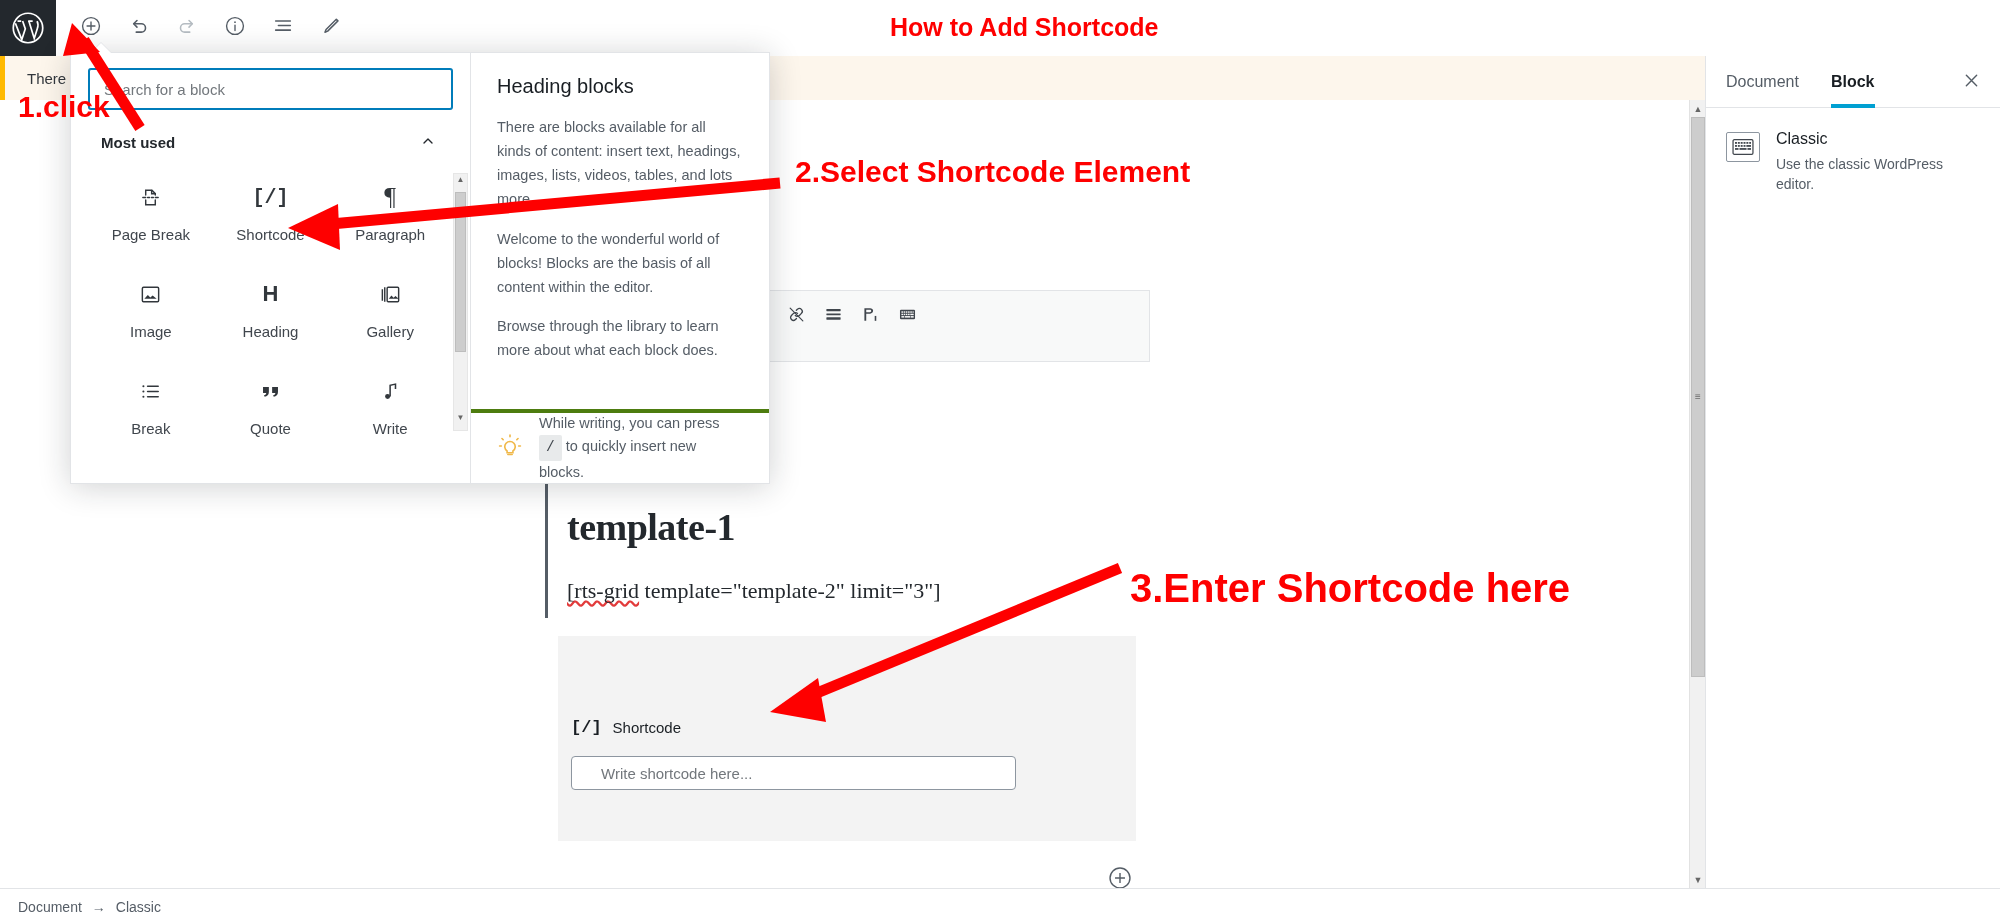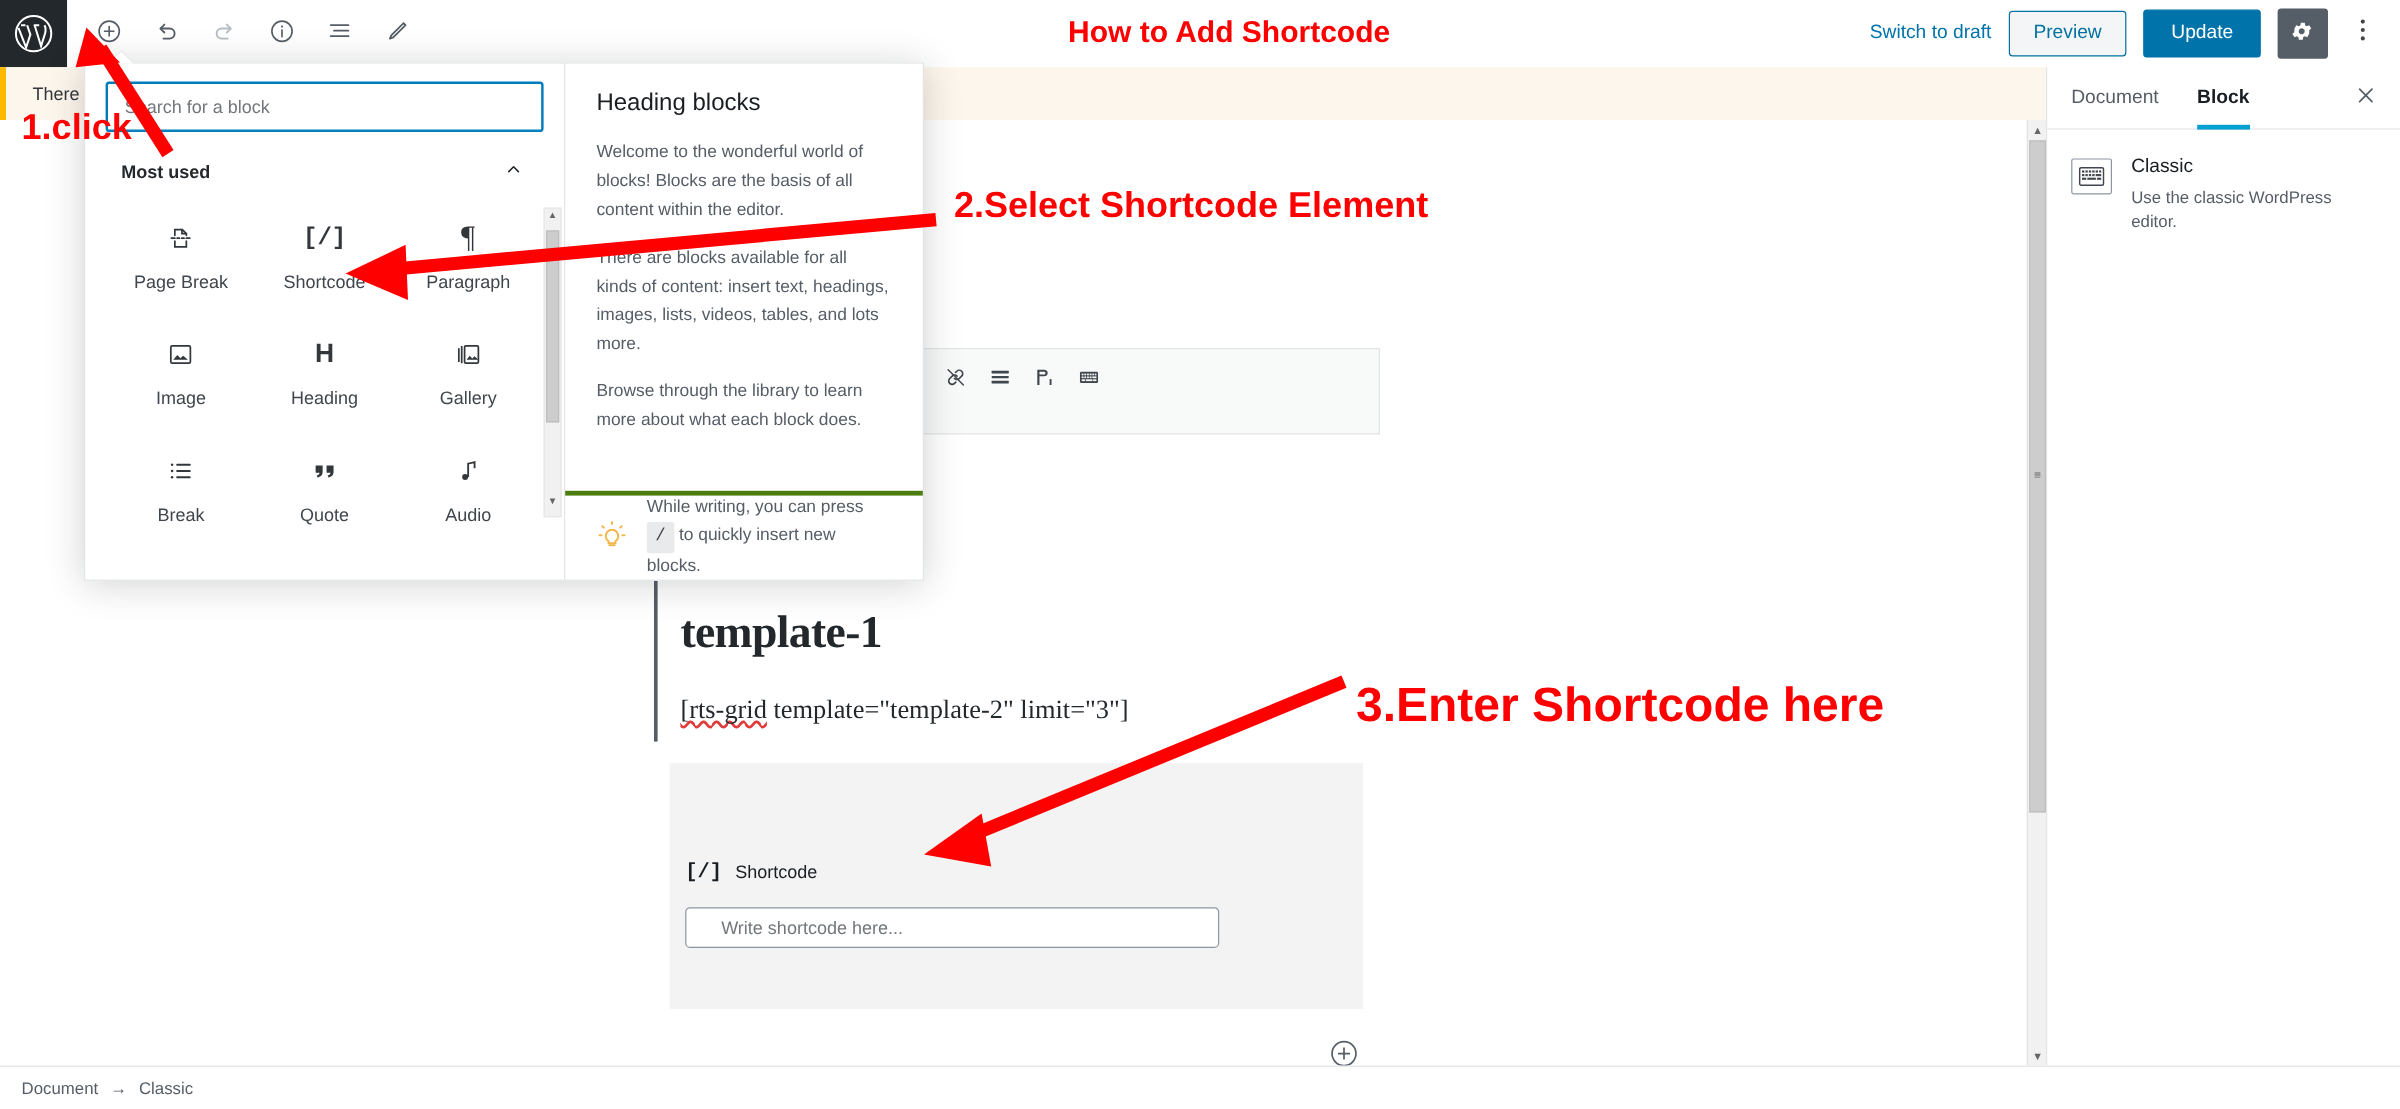--- a/index.html
+++ b/index.html
@@ -318,41 +318,20 @@
       </div>
       <div class="tb-btn">
         <span>
           <svg width="22" height="22" viewBox="0 0 24 24" fill="none" stroke="currentColor" stroke-width="1.6" stroke-linecap="round" stroke-linejoin="round">
             <path d="M17.8 4.6l1.8 1.8L8.4 17.6l-3 1.2 1.2-3z"></path>
           </svg>
         </span>
       </div>
     </div>
 
-    <div class="tb-right">
-      <span class="switch-draft">Switch to draft</span>
-      <button class="btn-preview">Preview</button>
-      <button class="btn-update">Update</button>
-      <div class="btn-gear">
-        <span>
-          <svg width="20" height="20" viewBox="0 0 24 24" fill="#fff">
-            <path d="M19.4 13a7.6 7.6 0 0 0 0-2l2-1.6-2-3.4-2.4 1a7.6 7.6 0 0 0-1.7-1L15 3.5h-4l-.3 2.5a7.6 7.6 0 0 0-1.7 1l-2.4-1-2 3.4L4.6 11a7.6 7.6 0 0 0 0 2l-2 1.6 2 3.4 2.4-1c.5.4 1.1.8 1.7 1l.3 2.5h4l.3-2.5c.6-.2 1.2-.6 1.7-1l2.4 1 2-3.4zM13 14.8a3 3 0 1 1 0-5.6 3 3 0 0 1 0 5.6z" transform="translate(-1,0)"></path>
-          </svg>
-        </span>
-      </div>
-      <div class="btn-ellipsis">
-        <span>
-          <svg width="6" height="22" viewBox="0 0 6 22" fill="currentColor">
-            <circle cx="3" cy="4" r="1.7"></circle>
-              <circle cx="3" cy="11" r="1.7"></circle>
-              <circle cx="3" cy="18" r="1.7"></circle>
-          </svg>
-        </span>
-      </div>
-    </div>
   </div>
 
   <div class="notice-bar">
     <span>There is an</span>
     <div class="notice-close">
       <span>
         <svg width="15" height="15" viewBox="0 0 16 16" stroke="currentColor" stroke-width="1.5" fill="none" stroke-linecap="round">
           <path d="M2.5 2.5l11 11M13.5 2.5l-11 11"></path>
         </svg>
       </span>
@@ -633,35 +612,35 @@
           </span>
           <span class="ins-lbl">Quote</span>
         </div>
         <div class="ins-item">
           <span class="ins-ico">
             <svg width="23" height="23" viewBox="0 0 24 24" fill="none" stroke="#32373c" stroke-width="1.6">
               <path d="M11.6 17.2V5.6l5.6-1.3v5.2"></path>
               <circle cx="9" cy="17.2" r="2.6" fill="#32373c" stroke="none"></circle>
             </svg>
           </span>
-          <span class="ins-lbl">Audio</span>
+          <span class="ins-lbl">Write</span>
         </div>
       </div>
 
       <div class="ins-scroll">
         <div class="a up">▲</div>
         <div class="t"></div>
         <div class="a dn">▼</div>
       </div>
     </div>
 
     <div class="ins-right">
       <h3 class="ins-r-title">Heading blocks</h3>
+      <p class="ins-r-p">There are blocks available for all kinds of content: insert text, headings, images, lists, videos, tables, and lots more.</p>
       <p class="ins-r-p">Welcome to the wonderful world of blocks! Blocks are the basis of all content within the editor.</p>
-      <p class="ins-r-p">There are blocks available for all kinds of content: insert text, headings, images, lists, videos, tables, and lots more.</p>
       <p class="ins-r-p">Browse through the library to learn more about what each block does.</p>
       <div class="ins-tip">
         <span>
           <svg width="26" height="26" viewBox="0 0 24 24" fill="none" stroke="#f0b849" stroke-width="1.5" stroke-linecap="round">
             <path d="M9.3 16.6a4.8 4.8 0 1 1 5.4 0v1.6H9.3z"></path>
             <path d="M10 19.8h4"></path>
             <path d="M12 1.8v1.6M4.6 5.1l1.1 1.1M19.4 5.1l-1.1 1.1M2.4 12h1.6M20 12h1.6"></path>
           </svg>
         </span>
         <span class="ins-tip-txt"><span>While writing, you can press</span> <span class="kbd">/</span> <span>to quickly insert new blocks.</span></span>

